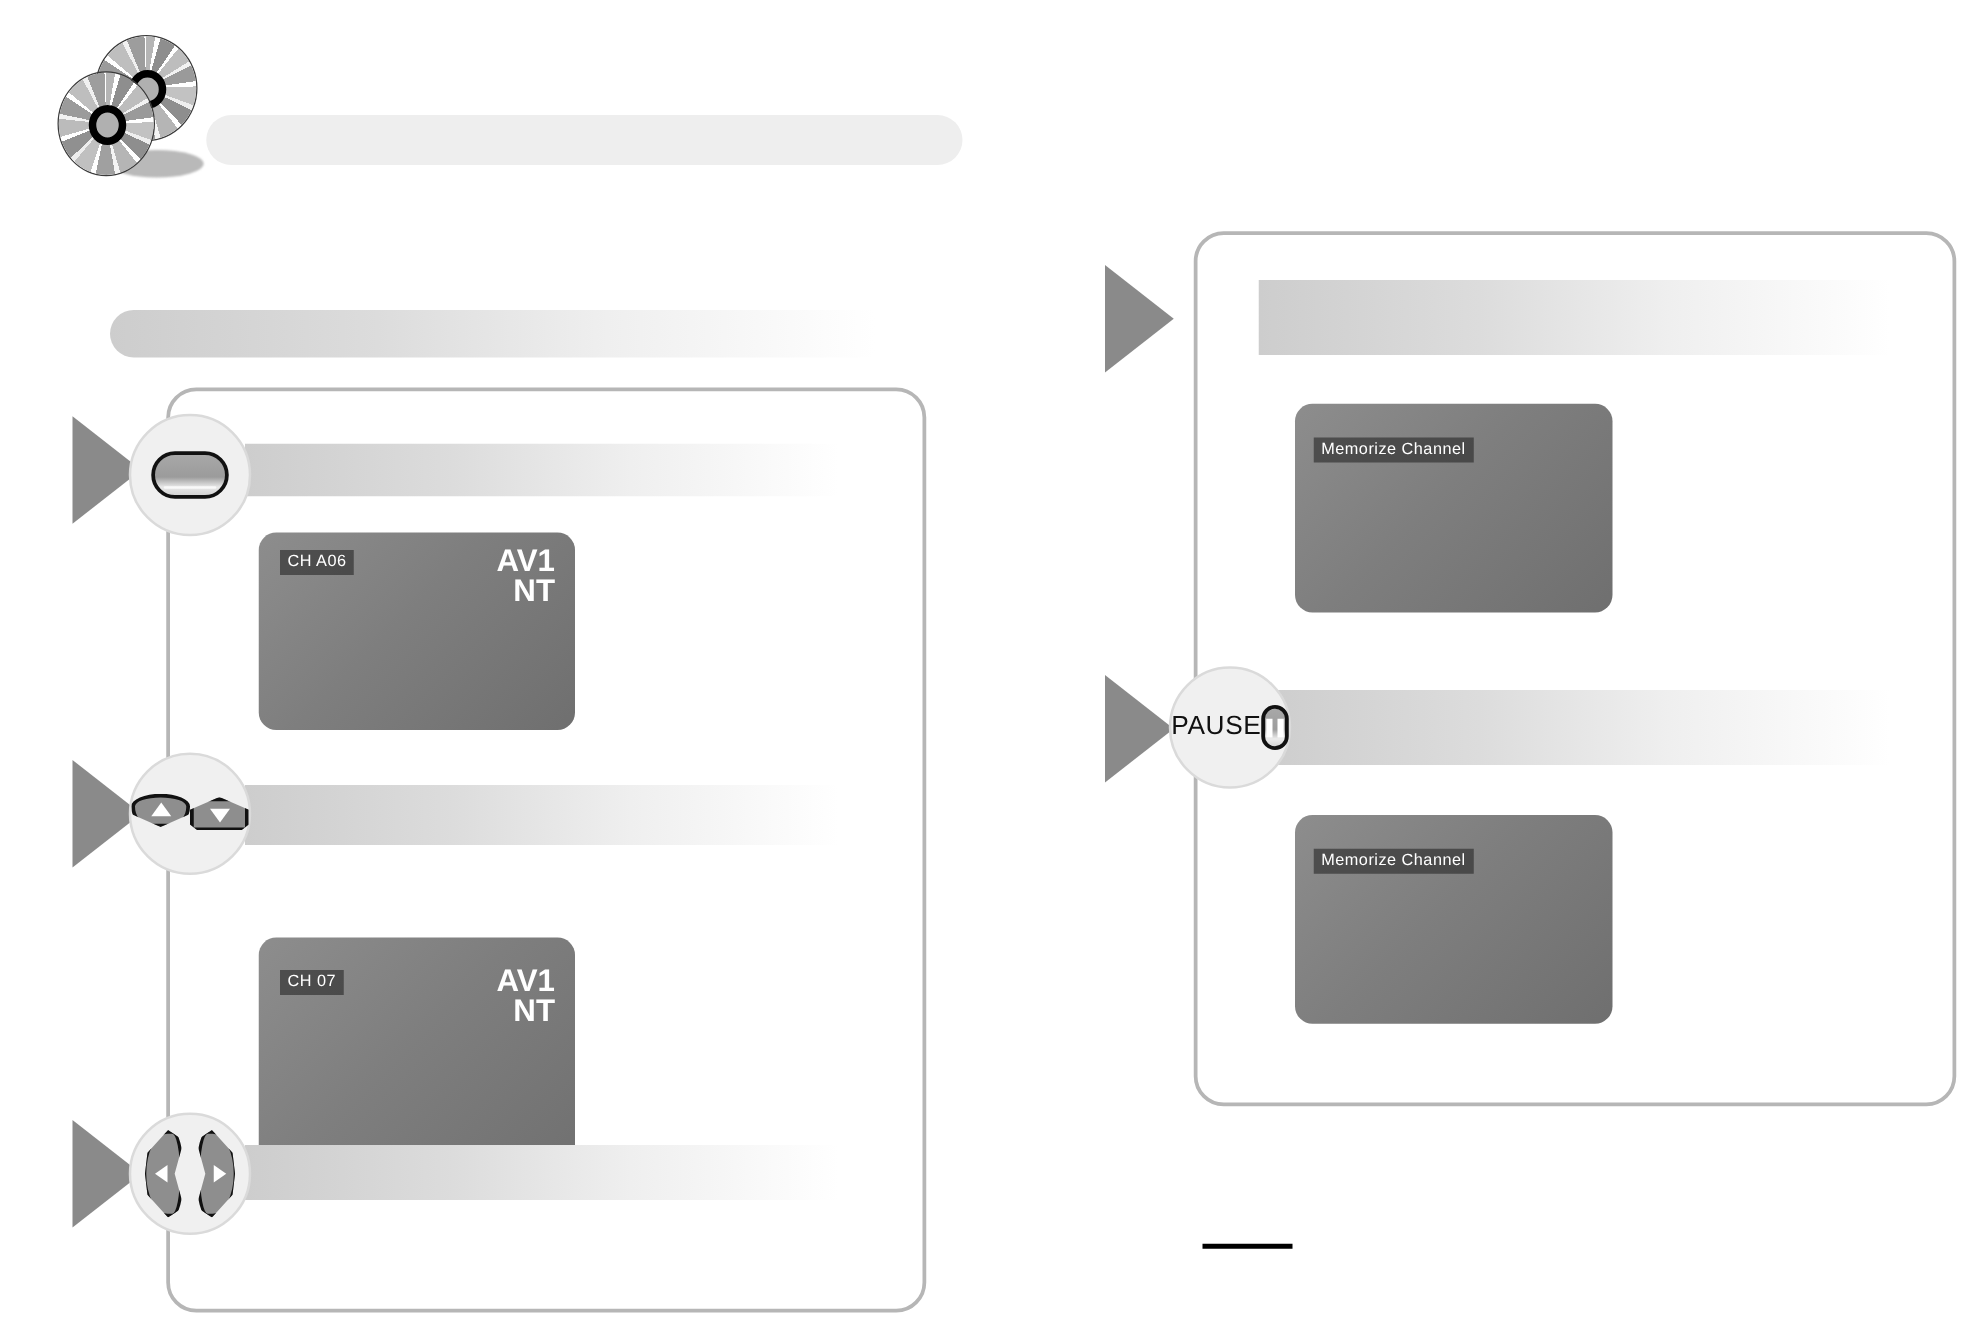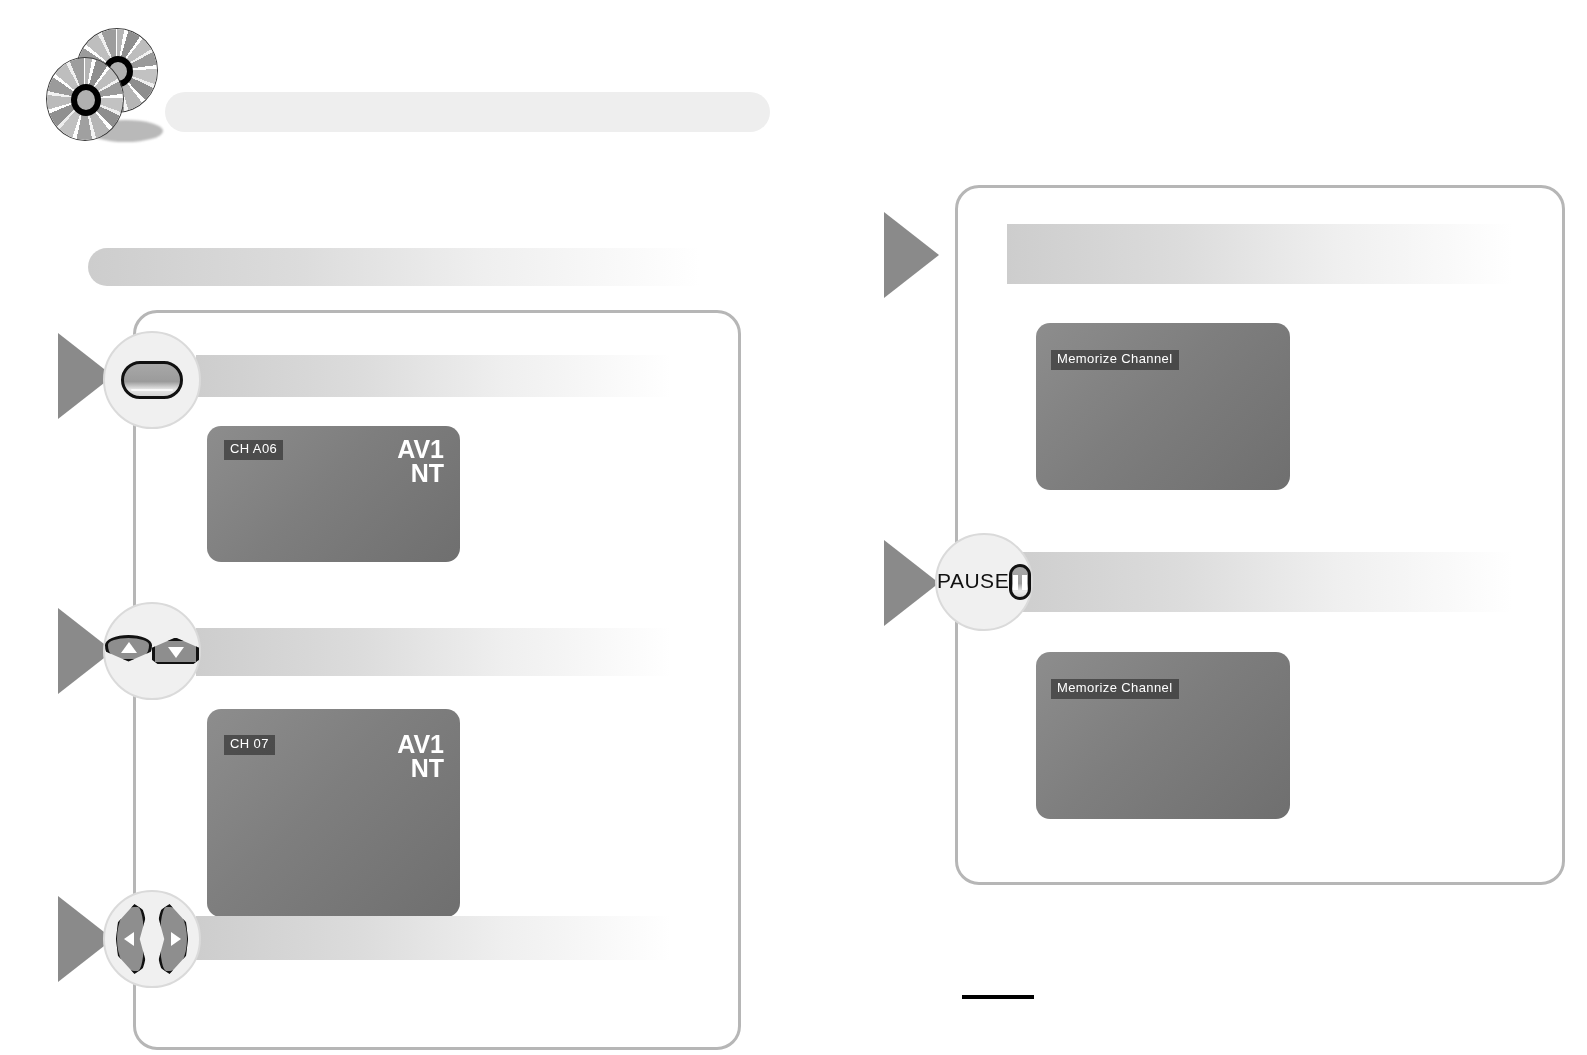--- a/index.html
+++ b/index.html
@@ -275,39 +275,39 @@
 
 <div class="grad-bar" id="left-subtitle-bar"></div>
 
 <div class="step-panel" id="left-panel"></div>
 
 <div class="grad-bar" style="left:196px; top:355px; width:475px; height:42px;"></div>
 <div class="pointer" style="left:58px; top:333px;"></div>
 <div class="key-circle" style="left:103px; top:331px; width:98px; height:98px;">
   <div class="btn-oval"></div>
 </div>
-<div class="tv-screen" style="left:207px; top:426px; width:253px; height:136px;">
+<div class="tv-screen" style="left:207px; top:426px; width:253px; height:158px;">
   <div class="osd-chip" style="left:17px; top:14px;">CH A06</div>
   <div class="osd-av" style="right:16px; top:12px;">
     <div>AV1</div>
     <div>NT</div>
   </div>
 </div>
 
 <div class="grad-bar" style="left:196px; top:628px; width:475px; height:48px;"></div>
 <div class="pointer" style="left:58px; top:608px;"></div>
 <div class="key-circle" style="left:103px; top:602px; width:98px; height:98px;">
   <div class="rocker-up">
     <div class="tri-up"></div>
   </div>
   <div class="rocker-down">
     <div class="tri-down"></div>
   </div>
 </div>
-<div class="tv-screen" style="left:207px; top:709px; width:253px; height:208px;">
+<div class="tv-screen" style="left:207px; top:750px; width:253px; height:208px;">
   <div class="osd-chip" style="left:17px; top:26px;">CH  07</div>
   <div class="osd-av" style="right:16px; top:24px;">
     <div>AV1</div>
     <div>NT</div>
   </div>
 </div>
 
 <div class="grad-bar" style="left:196px; top:916px; width:475px; height:44px;"></div>
 <div class="pointer" style="left:58px; top:896px;"></div>
 <div class="key-circle" style="left:103px; top:890px; width:98px; height:98px;">

